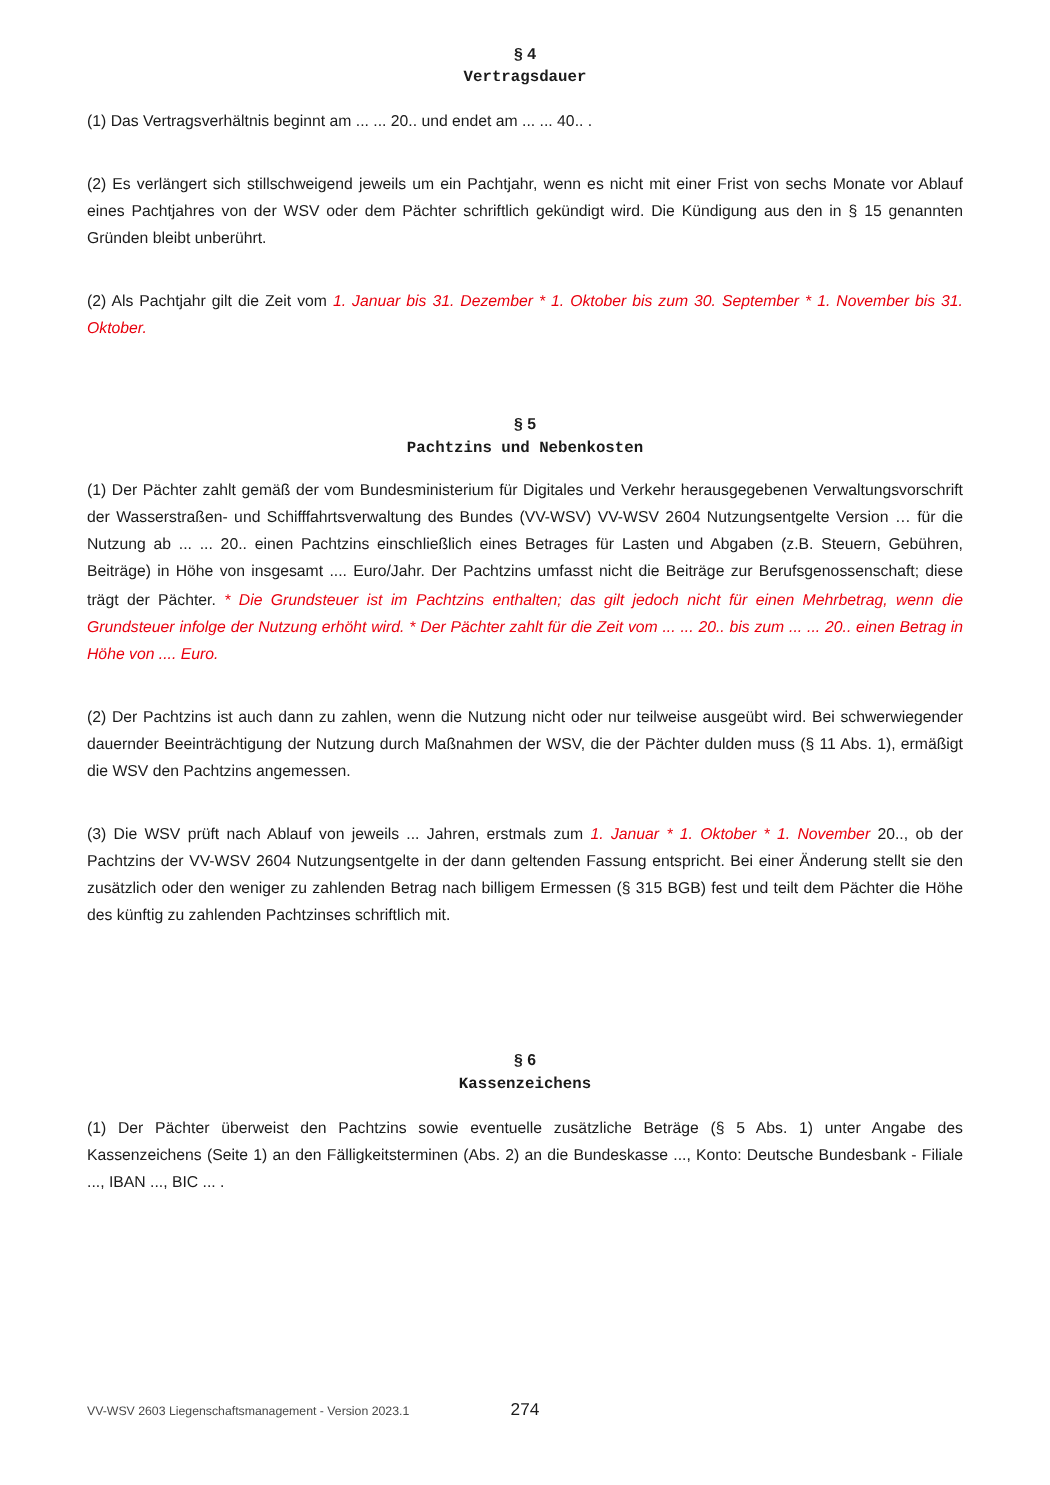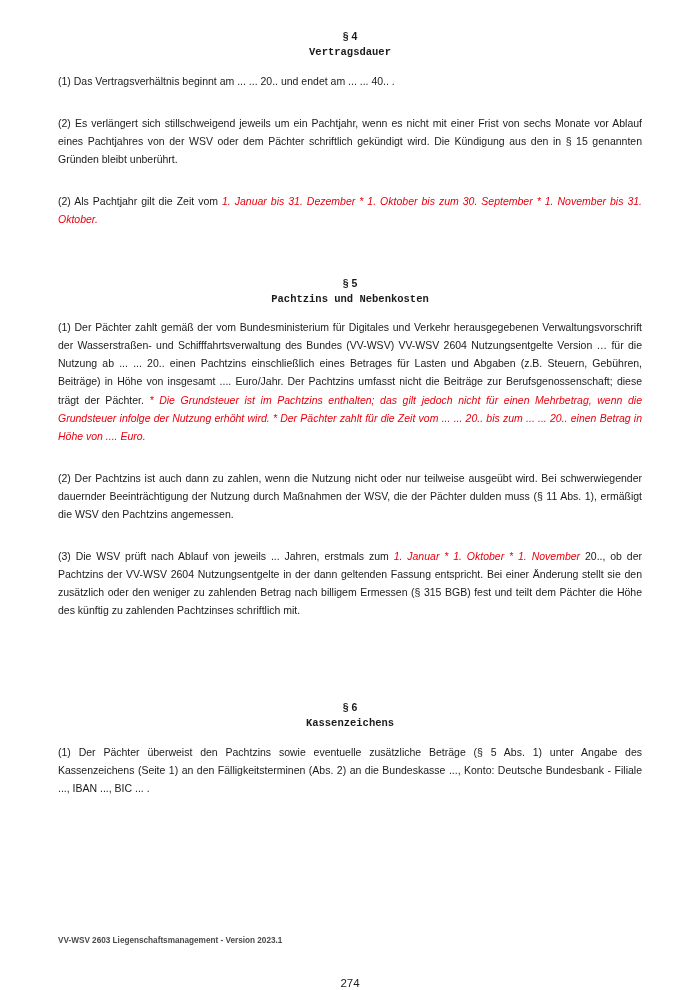--- a/index.html
+++ b/index.html
@@ -55,31 +55,29 @@
     right: 58px;
     bottom: 38px;
     height: 18px;
   }
   .footer-text {
     position: absolute;
     left: 0;
     top: 2px;
     font-size: 8.2px;
     color: #4a4a4a;
-    font-weight: bold;
   }
   .footer-page {
     position: absolute;
     left: 0;
     right: 0;
     top: 0;
     text-align: center;
     font-size: 11.5px;
     color: #1a1a1a;
-    margin-top: 43px;
   }
 </style>
 </head>
 <body>
 
 <div class="page">
 
   <div class="section-head">
     <span class="sym">§ 4</span>
     <span class="ttl">Vertragsdauer</span>

